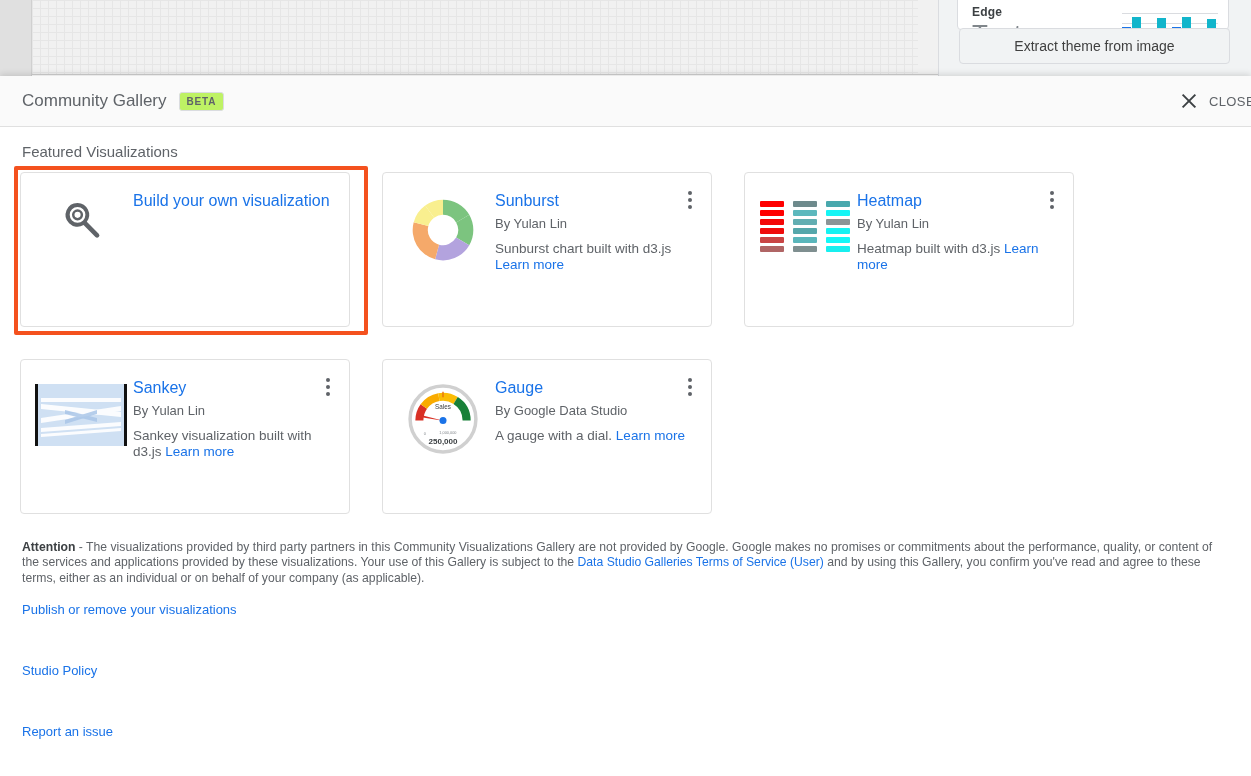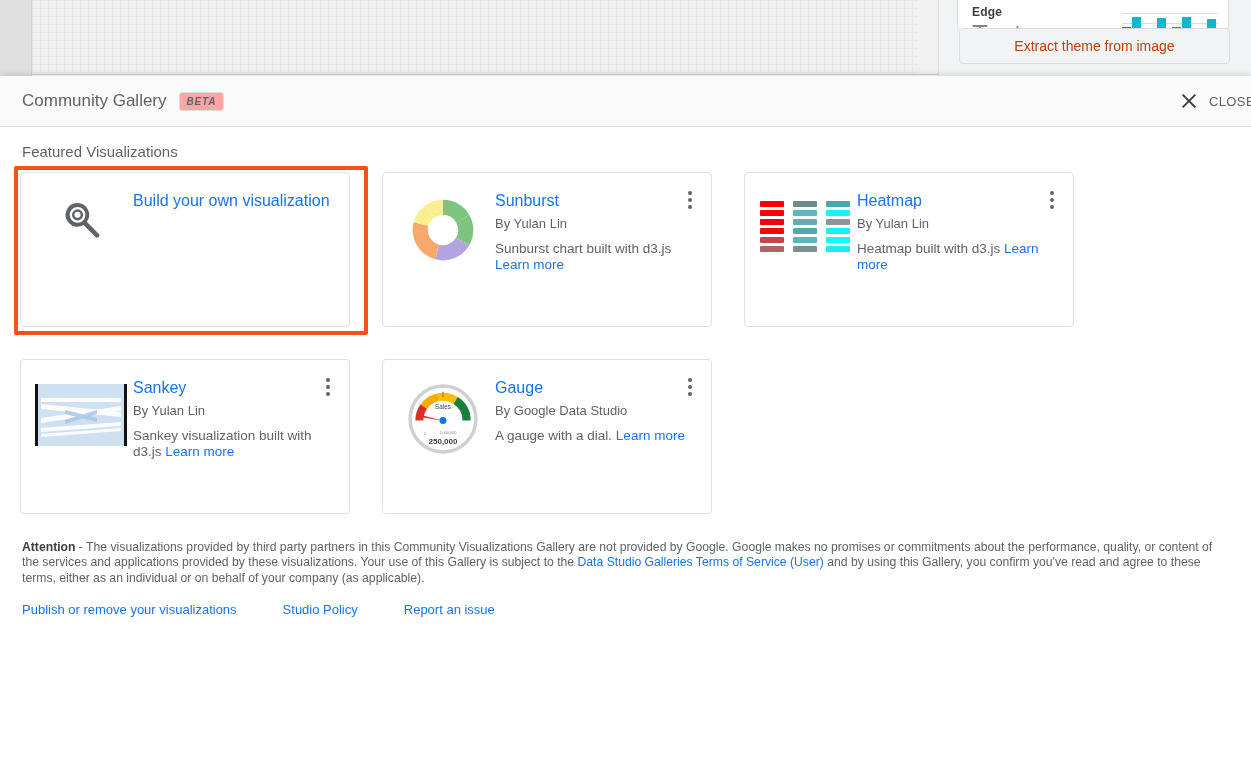--- a/index.html
+++ b/index.html
@@ -49,21 +49,21 @@
   .theme-bars {
     position: absolute; right: 10px; top: 48px; width: 96px; height: 30px;
   }
   .theme-bars .gl { position: absolute; left: 0; width: 96px; height: 1px; background: #dadce0; }
   .theme-bars .pair { position: absolute; bottom: 0; width: 20px; height: 30px; }
   .theme-bars .bA { position: absolute; bottom: 0; left: 0; width: 9px; background: #1a73e8; }
   .theme-bars .bB { position: absolute; bottom: 0; left: 10px; width: 9px; background: #12b5cb; }
   .extract-btn {
     position: absolute; left: 20px; top: 28px; width: 271px; height: 36px;
     border: 1px solid #dadce0; border-radius: 4px; background: #f1f3f4;
-    color: #c2410c; font-size: 14px; display: flex; align-items: center; justify-content: center;
+    color: #404040; font-size: 14px; display: flex; align-items: center; justify-content: center;
     cursor: pointer;
   }
 
   
   .dialog {
     position: absolute; left: 0; top: 76px; width: 1251px; height: 700px;
     background: #ffffff; box-shadow: 0 -2px 6px rgba(0,0,0,.12);
   }
   .drag-handle {
     position: absolute; left: 50%; transform: translateX(-50%); top: 5px;
@@ -72,21 +72,21 @@
   .drag-handle i { width: 4px; height: 4px; background: #4a90e2; display: block; }
 
   .dlg-header {
     position: relative; height: 51px; border-bottom: 1px solid #e0e0e0;
     background: #fafafa; display: flex; align-items: center; padding: 0 14px;
   }
   .dlg-title { font-size: 17px; color: #5f6368; font-weight: 400; margin-left: 8px; }
   .beta-badge {
     margin-left: 12px; border: 1px solid #dadce0; border-radius: 3px;
     font-size: 10px; font-weight: bold; letter-spacing: .8px; color: #5f6368;
-    padding: 3px 7px; background: #fca5a5; font-style: italic;
+    padding: 3px 7px; background: #bef264;
   }
   .close-wrap {
     position: absolute; right: -4px; top: 50%; transform: translateY(-50%);
     display: flex; align-items: center; gap: 10px; cursor: pointer;
   }
   .close-x { width: 20px; height: 20px; position: relative; }
   .close-x:before, .close-x:after {
     content: ""; position: absolute; left: 1px; top: 9px; width: 18px; height: 2px; background: #3c4043;
   }
   .close-x:before { transform: rotate(45deg); }
@@ -141,20 +141,21 @@
 
   
   .legal {
     margin: 26px 0 0 2px; width: 1210px;
     font-size: 12.2px; color: #5f6368; line-height: 1.27;
   }
   .legal b { color: #3c4043; }
   .footer-links {
     margin: 16px 0 0 2px; display: flex; gap: 46px;
     font-size: 13px;
+    flex-direction: column;
   }
   .footer-links span { color: #1a73e8; cursor: pointer; }
 </style>
 </head>
 <body>
 
 <div id="root">
 
   <div class="bg-app">
     <div class="bg-leftrail"></div>

